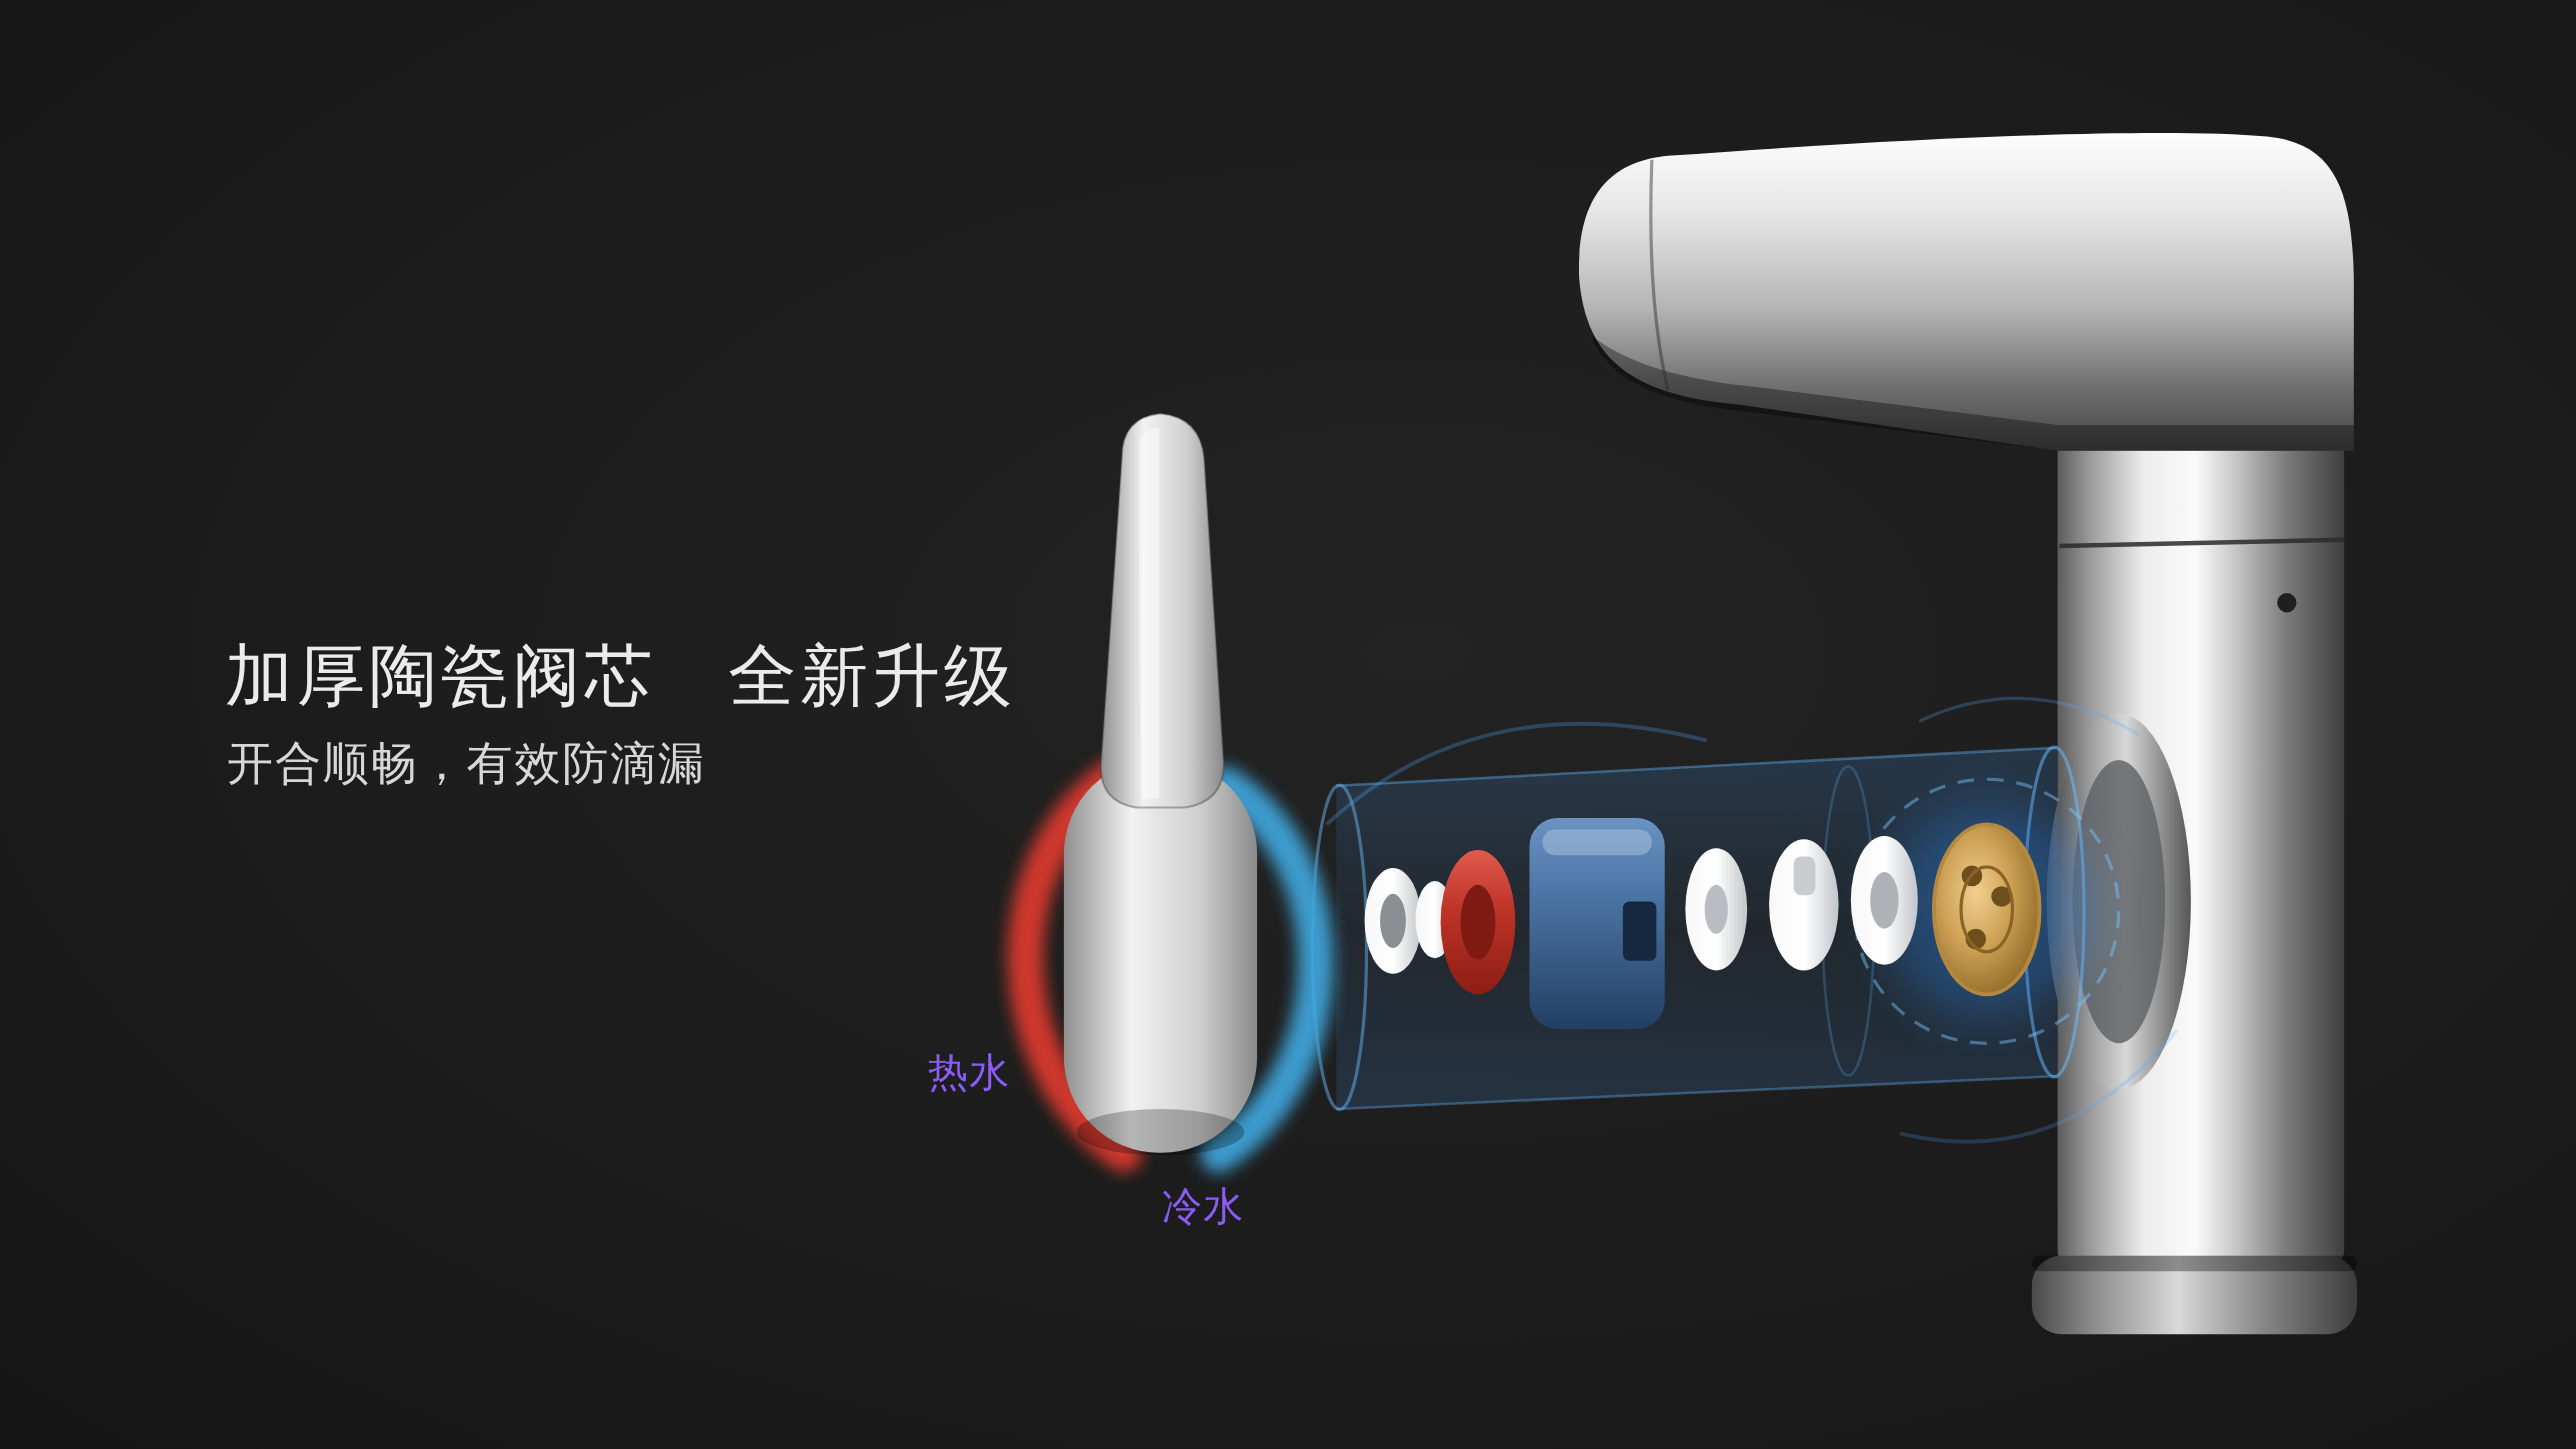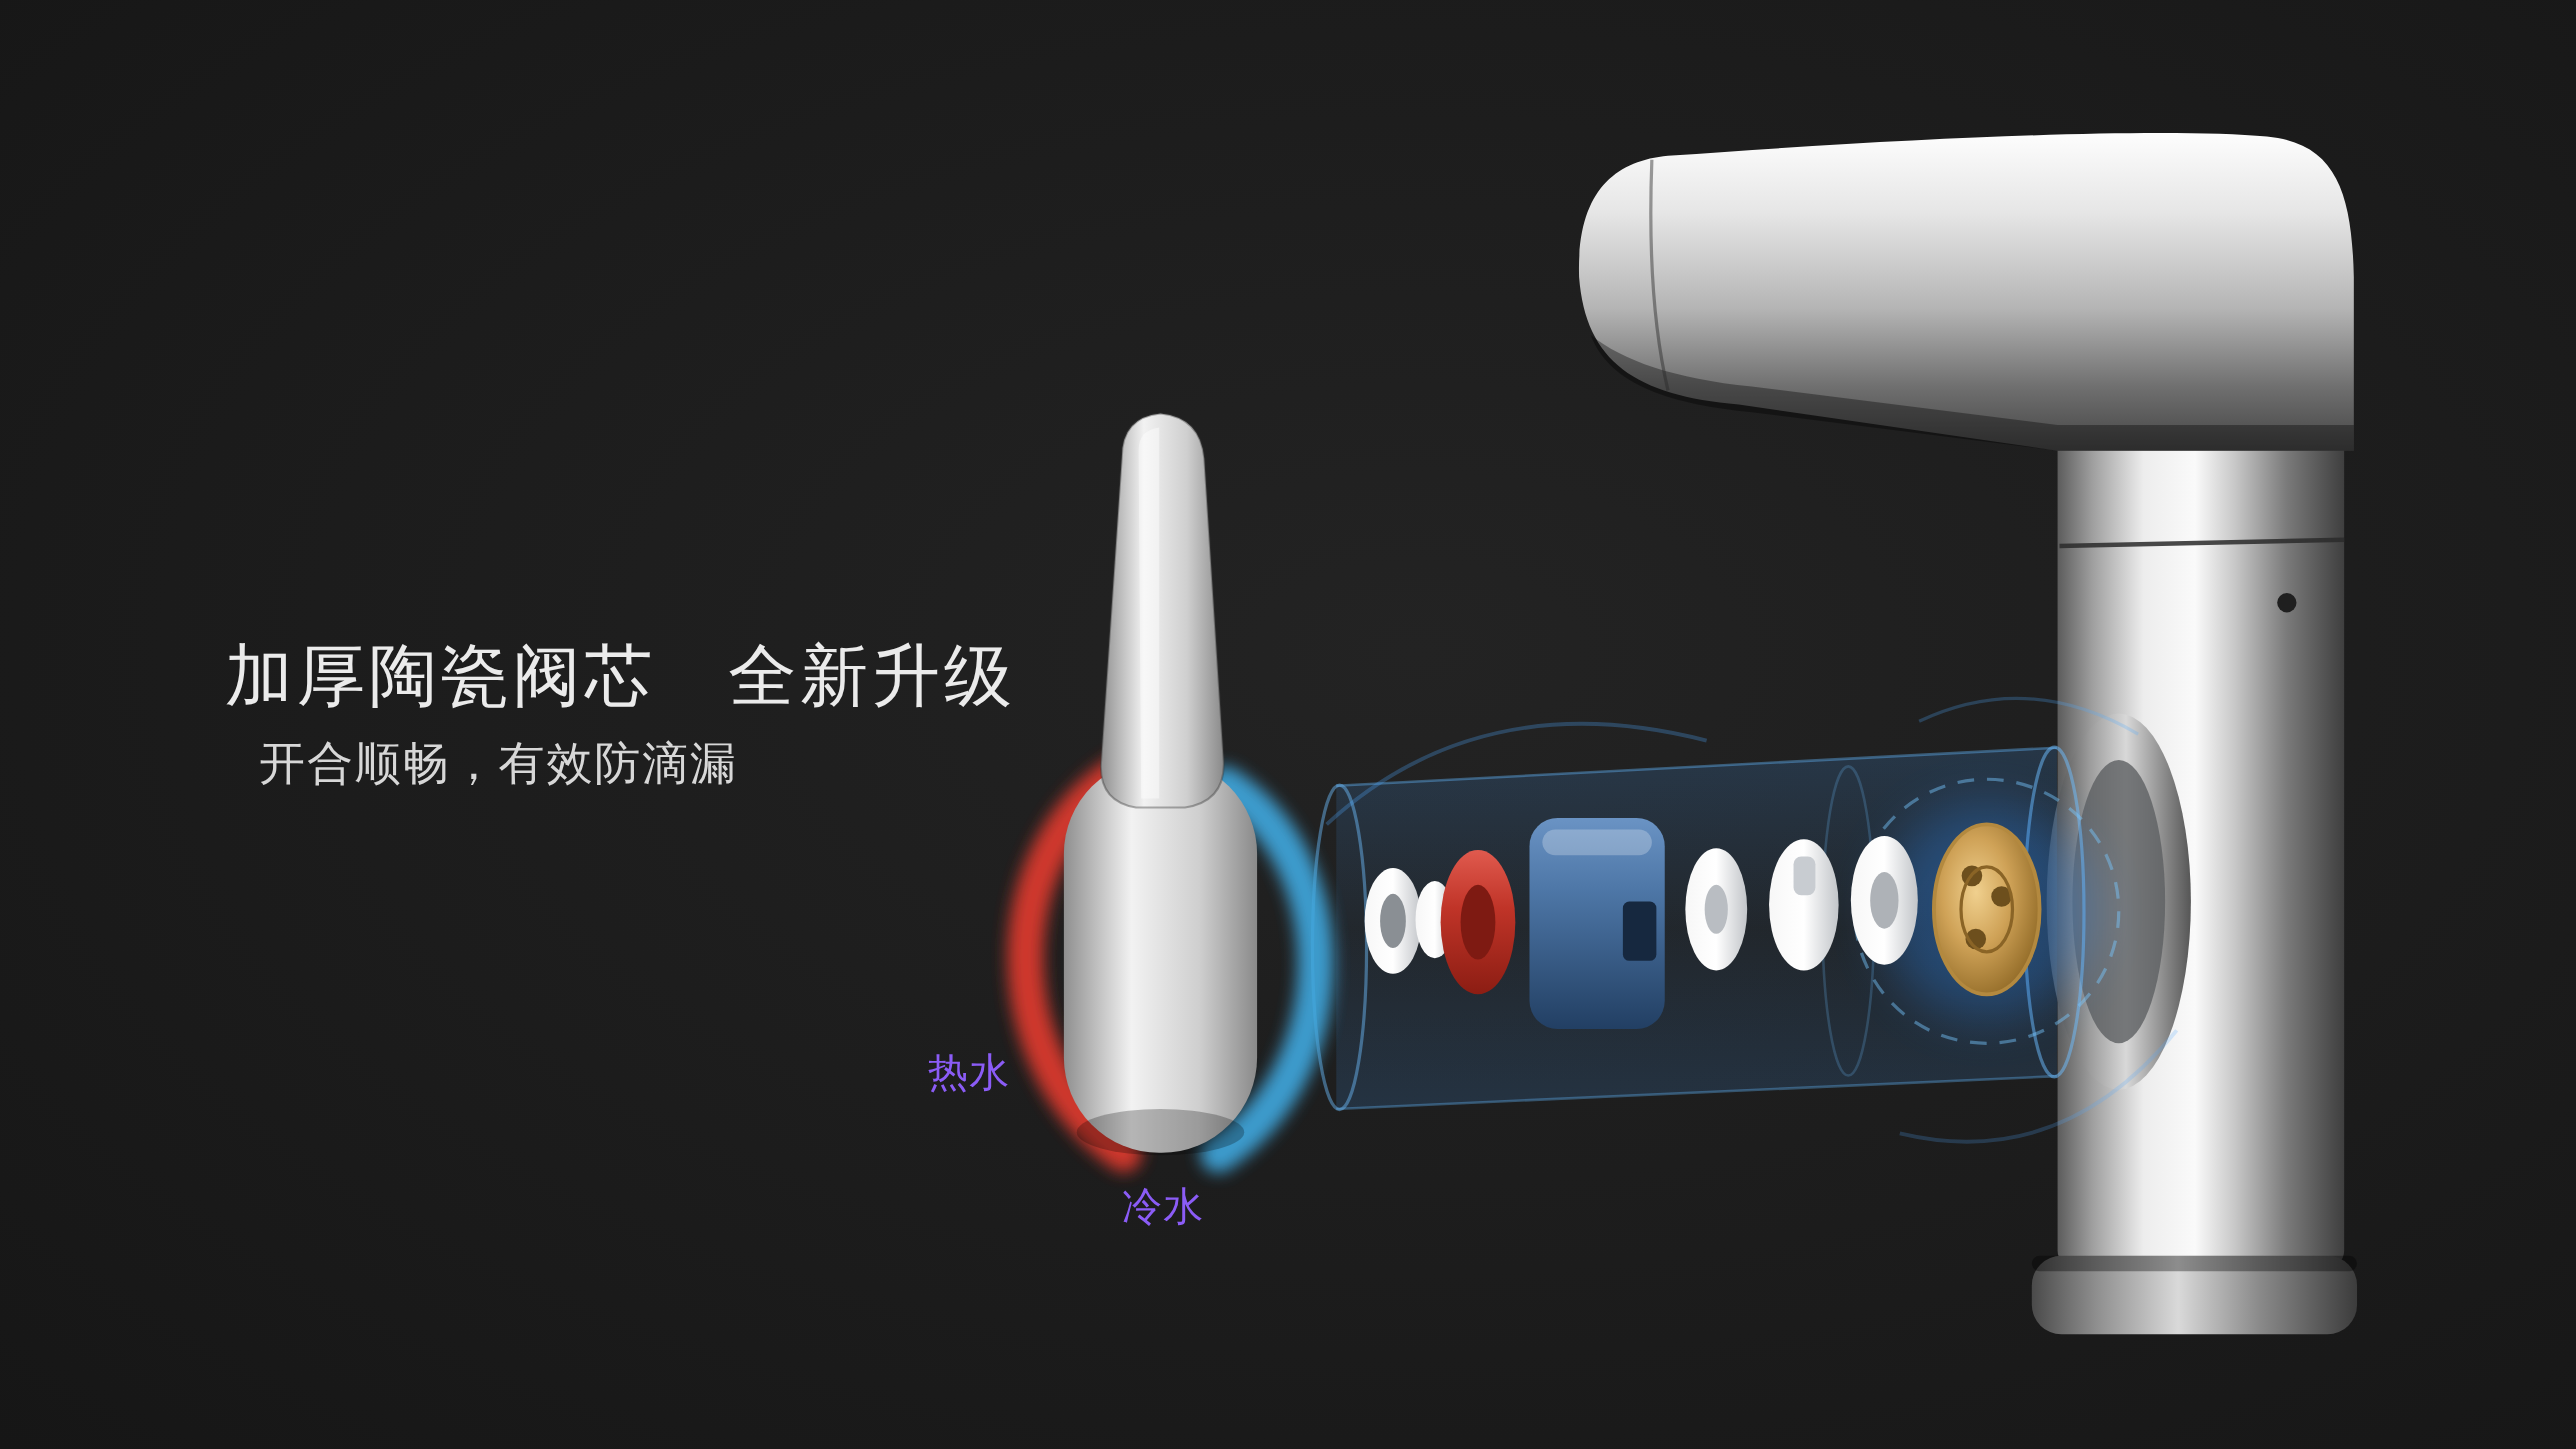--- a/index.html
+++ b/index.html
@@ -11,28 +11,28 @@
   }
   .stage{position:absolute;inset:0;width:2212px;height:1449px;font-family:Liberation Mono, monospace;}
   .headline{
     position:absolute;left:225px;top:644px;
     color:#ebebeb;font-size:68px;letter-spacing:3.9px;
     font-weight:400;line-height:1.1;white-space:nowrap;
   }
   .subheadline{
     position:absolute;left:227px;top:742px;
     color:#d7d7d7;font-size:46px;letter-spacing:1.9px;
-    font-weight:300;line-height:1.1;white-space:nowrap;margin-left:32px;
+    font-weight:300;line-height:1.1;white-space:nowrap;
   }
   .callout{
     position:absolute;color:#8b5cf6;font-size:40px;
     letter-spacing:1.3px;white-space:nowrap;
   }
   .callout.hot{left:928px;top:1045px;}
-  .callout.cold{left:1122px;top:1179px;}
+  .callout.cold{left:1162px;top:1179px;}
   svg{position:absolute;top:0;left:0;}
 </style>
 </head>
 <body>
 
 <div class="stage">
 
   <svg width="2576" height="1449" viewBox="0 0 4000 2250">
     <defs>
       <linearGradient id="chromeCol" x1="0" y1="0" x2="1" y2="0">

